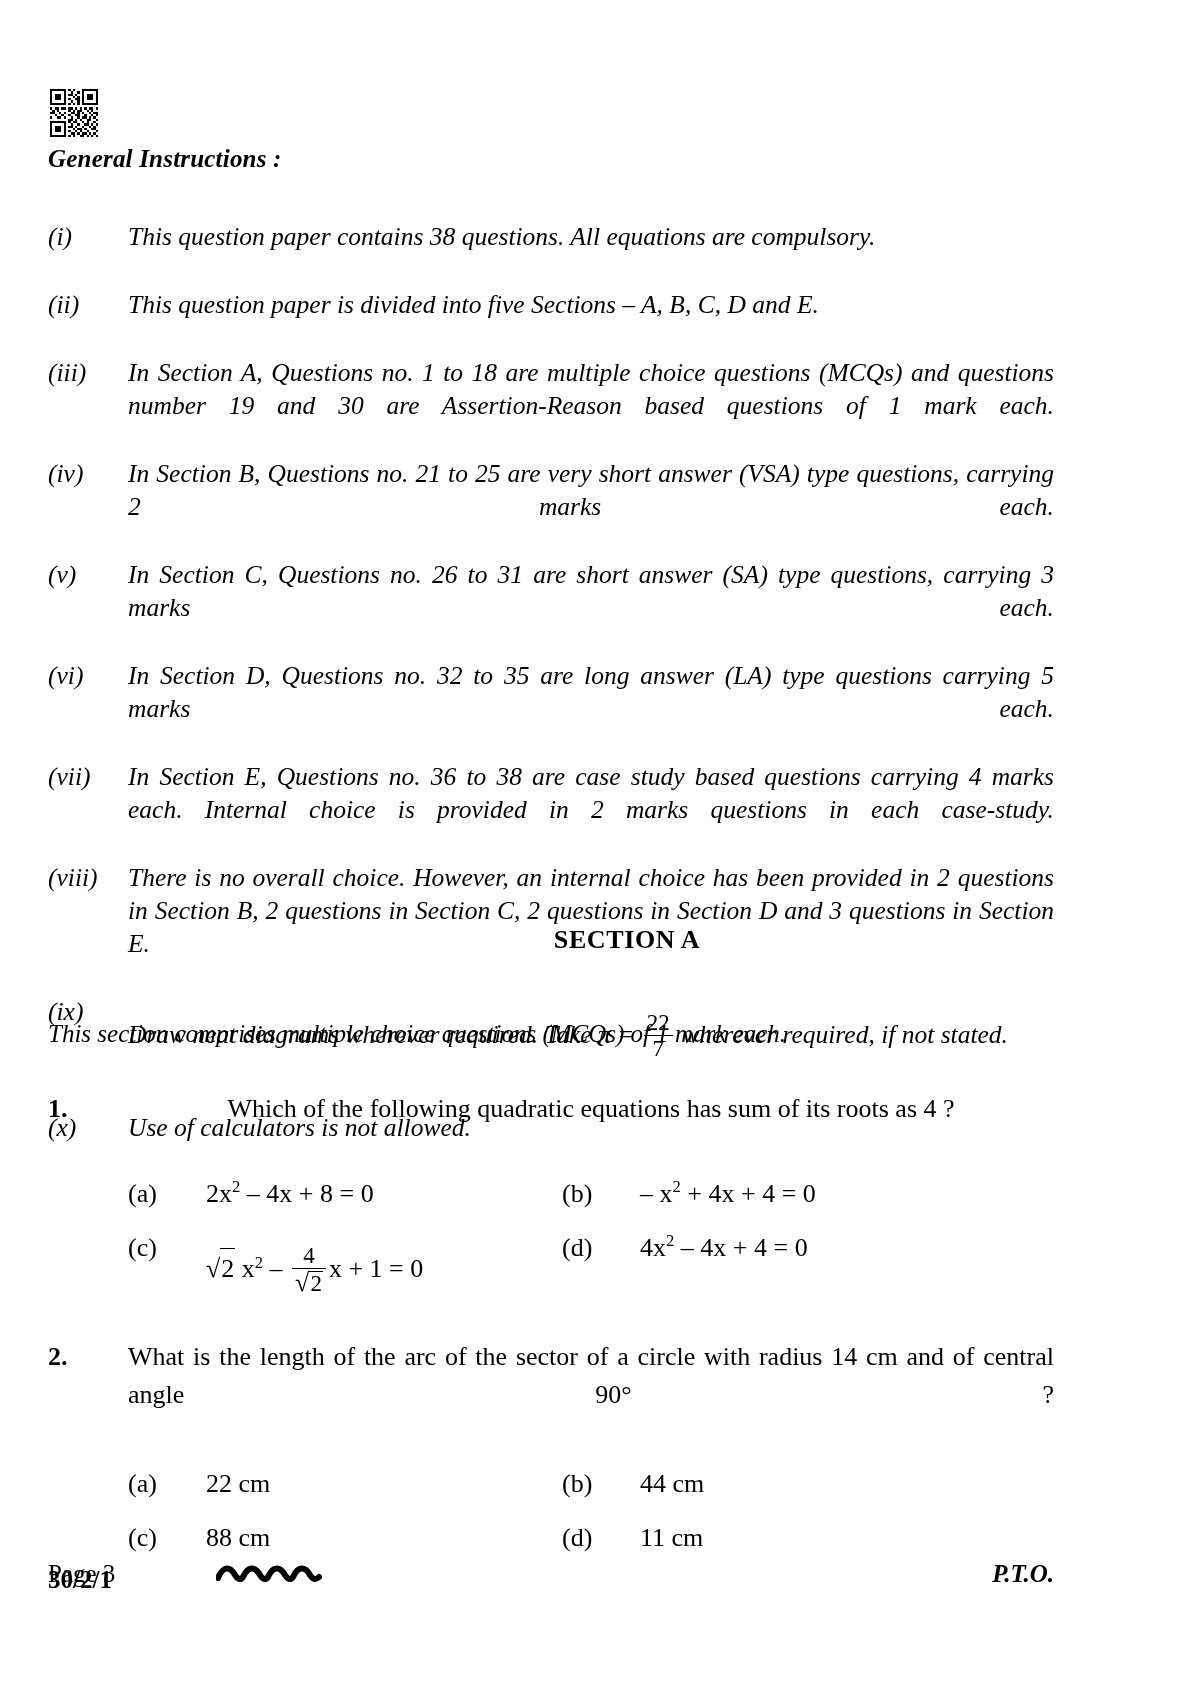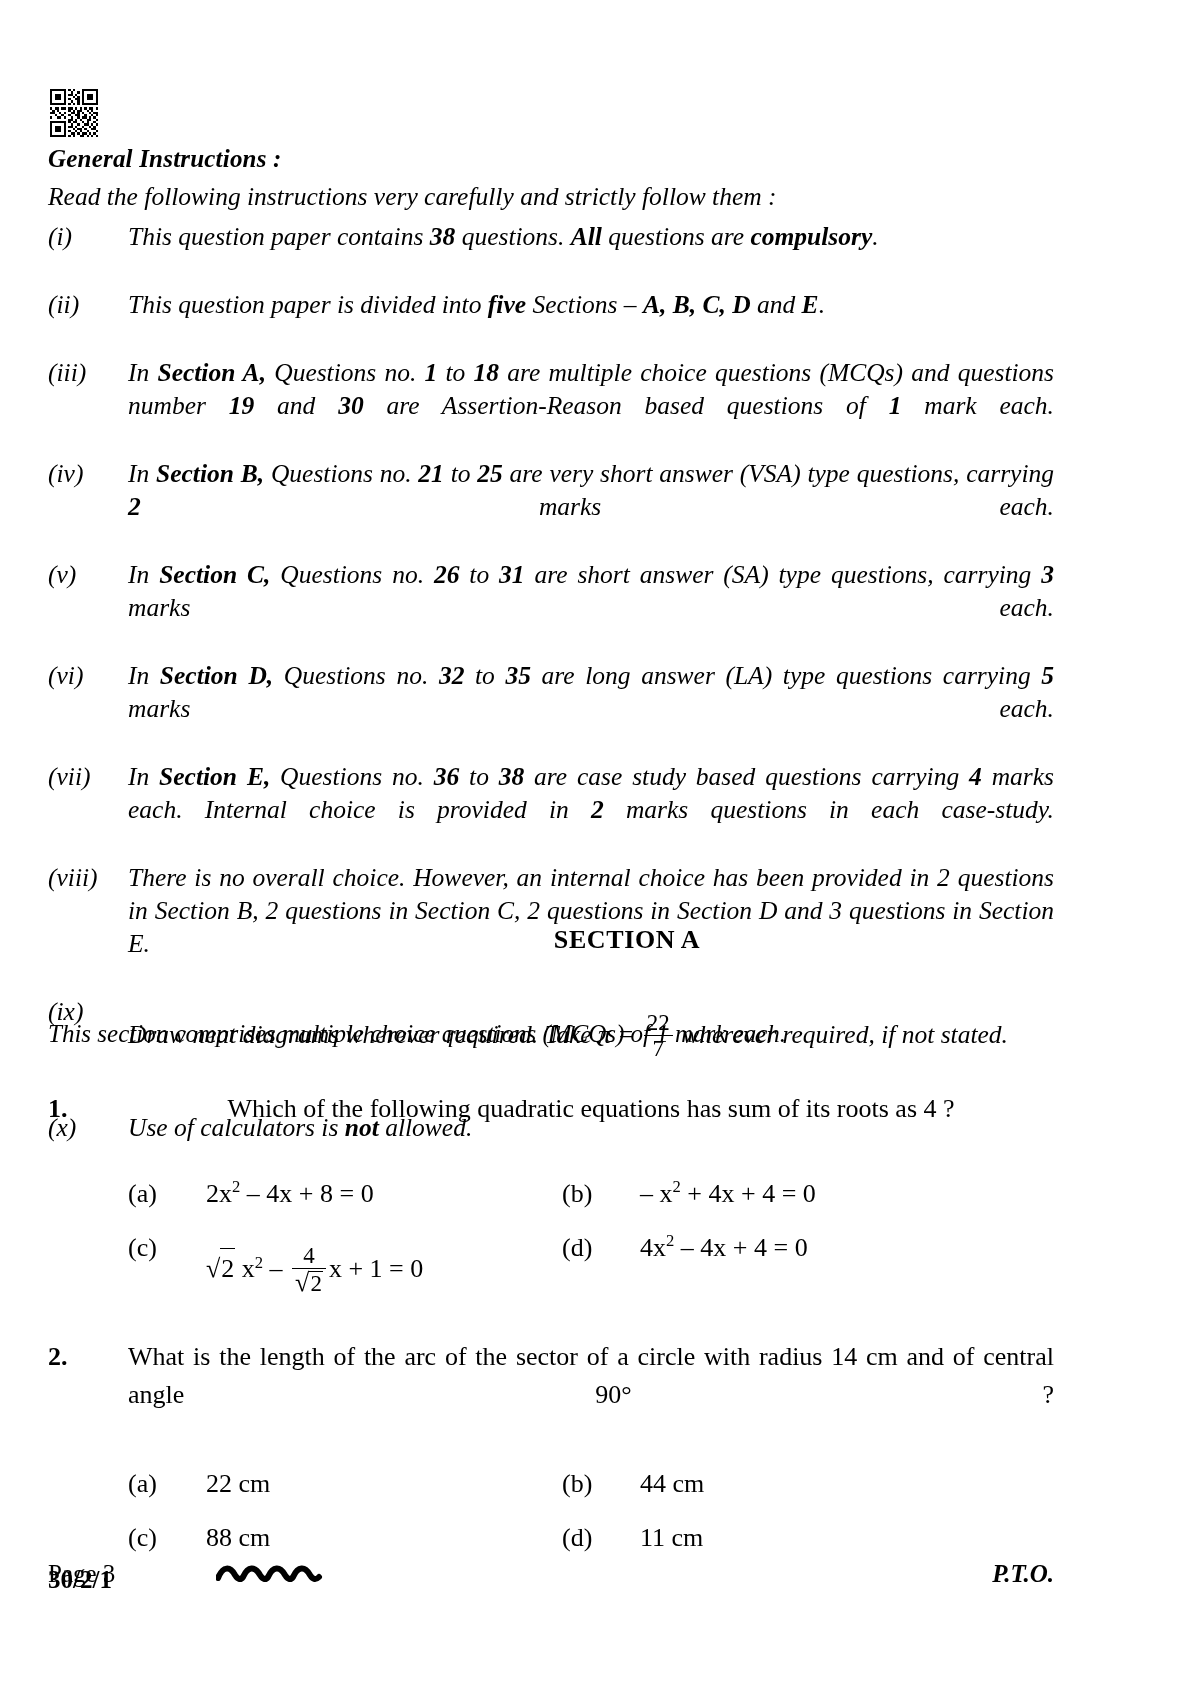--- a/index.html
+++ b/index.html
@@ -34,21 +34,21 @@
   .ins-num {
     width:80px; flex:0 0 80px;
     font-style:italic; font-size:25.5px; line-height:33px;
   }
   .ins-body {
     flex:1 1 auto;
     font-style:italic; font-size:25.5px; line-height:33px;
     text-align:justify; text-justify:inter-word;
     hyphens:none;
   }
-  .ins-body b { font-weight:bold; }
+  .ins-body b { font-weight:normal; }
   .ins-body.nojust { text-align:left; }
 
   
   .ins-body::after { content:""; display:inline-block; width:100%; }
 
   
   .frac {
     display:inline-block;
     vertical-align:-0.52em;
     text-align:center;
@@ -248,26 +248,25 @@
           <rect x="10" y="20" width="1" height="1"></rect>
         <rect x="13" y="20" width="2" height="1"></rect>
           <rect x="16" y="20" width="1" height="1"></rect>
         <rect x="18" y="20" width="1" height="1"></rect>
           <rect x="20" y="20" width="1" height="1"></rect>
       </g>
     </svg>
   </div>
 
   <div class="gi-head">General Instructions :</div>
-  <div class="gi-sub">Read the following instructions very carefully and strictly follow them :</div>
 
   <div class="instructions" id="instructions-list">
       <div class="ins-row">
         <div class="ins-num">(i)</div>
-        <div class="ins-body nojust"><span>This question paper contains </span><b>38</b><span> questions. </span><b>All</b><span> questions are </span><b>compulsory</b><span>.</span></div>
+        <div class="ins-body nojust"><span>This question paper contains </span><b>38</b><span> questions. </span><b>All</b><span> equations are </span><b>compulsory</b><span>.</span></div>
       </div>
       <div class="ins-row">
         <div class="ins-num">(ii)</div>
         <div class="ins-body nojust"><span>This question paper is divided into </span><b>five</b><span> Sections – </span><b>A, B, C, D</b><span> and </span><b>E</b><span>.</span></div>
       </div>
       <div class="ins-row">
         <div class="ins-num">(iii)</div>
         <div class="ins-body"><span>In </span><b>Section A,</b><span> Questions no. </span><b>1</b><span> to </span><b>18</b><span> are multiple choice questions (MCQs) and questions number </span><b>19</b><span> and </span><b>30</b><span> are Assertion-Reason based questions of </span><b>1</b><span> mark each.</span></div>
       </div>
       <div class="ins-row">

